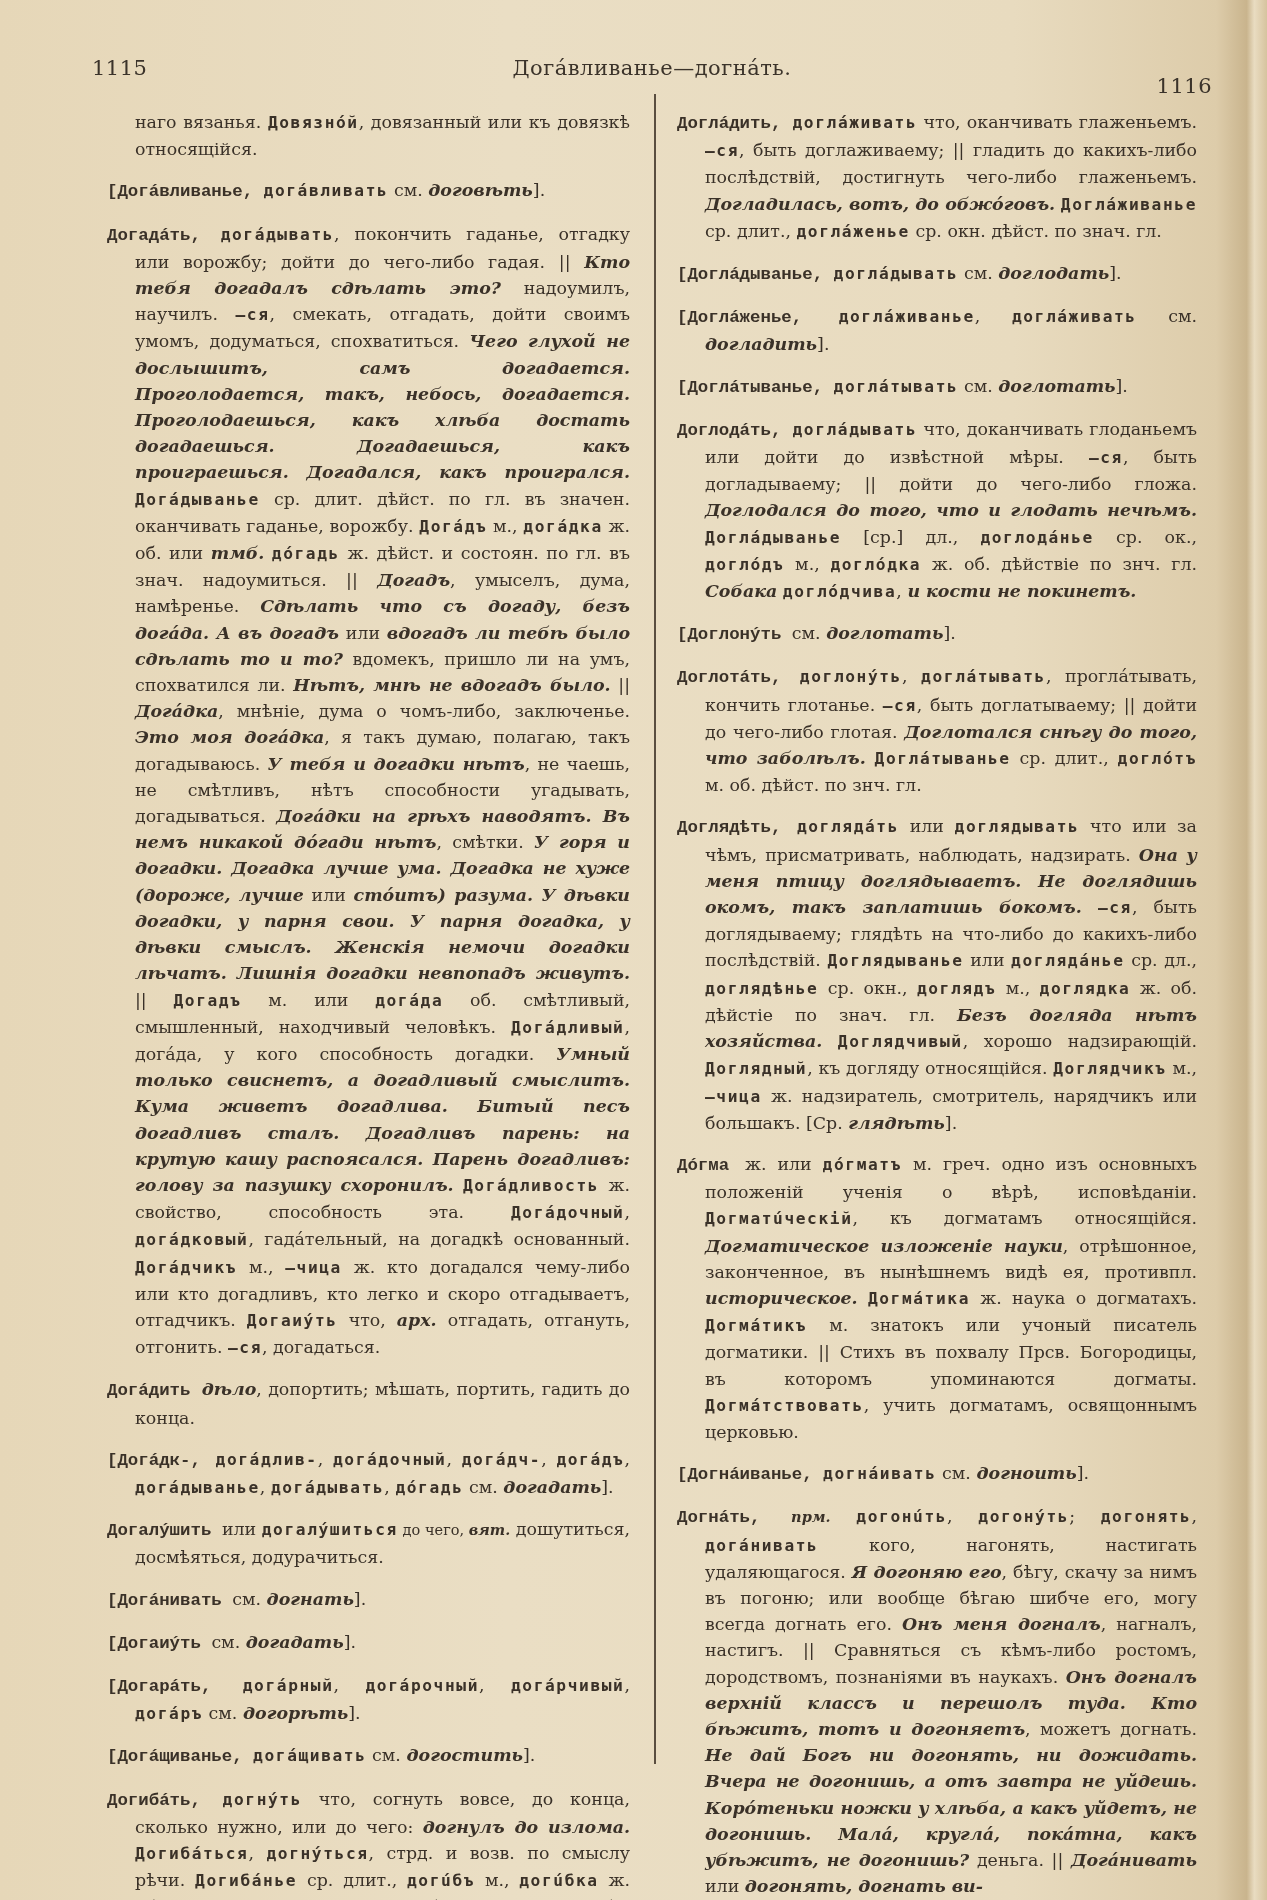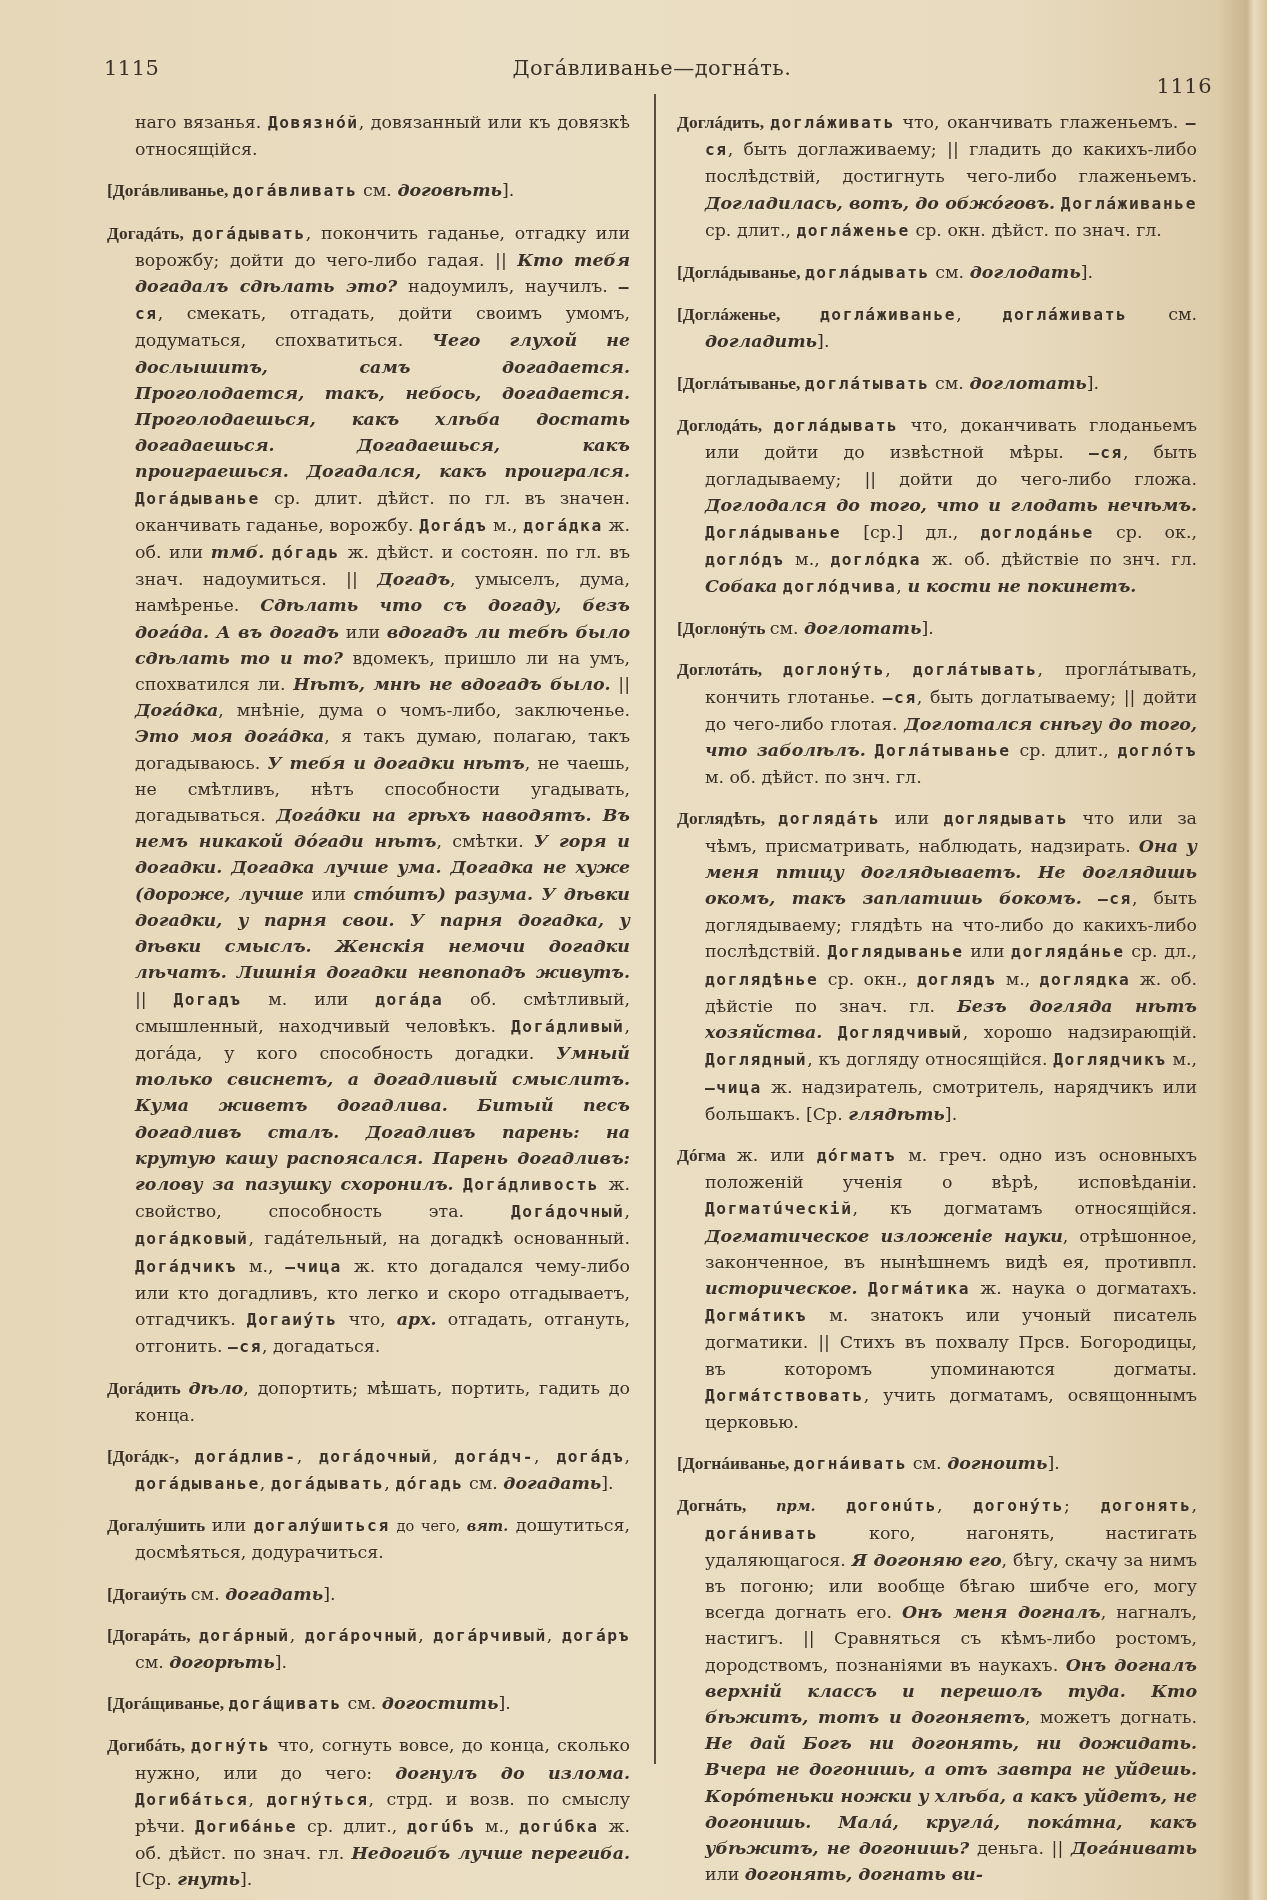--- a/index.html
+++ b/index.html
@@ -11,55 +11,56 @@
     position:relative;
   }
   .page{
     position:absolute;left:0;top:0;width:1267px;height:1900px;
     background:linear-gradient(90deg,#e6d7b8 0%,#eadec4 40%,#e8dbbf 80%,#ddccaa 96%,#c9b48d 98.4%,#e9dcc1 99%,#d6c39e 100%);
   }
   .header{
     position:absolute;top:56px;left:92px;width:1120px;height:30px;
     font-size:21px;letter-spacing:0.5px;color:#3b332a;
   }
-  .pnum-left{position:absolute;left:12px;top:0;}
+  .pnum-left{position:absolute;left:0;top:0;}
   .pnum-right{position:absolute;right:0;top:0;margin-top:18px;}
   .running-title{position:absolute;left:0;right:0;top:0;text-align:center;}
   .col{
     position:absolute;top:94px;
     font-size:17.4px;line-height:26.2px;
     text-align:justify;
   }
   .col-left{left:92px;width:553px;}
   .col-right{left:662px;width:550px;}
   .divider{position:absolute;left:654px;top:94px;width:1.5px;height:1670px;background:#5a4e40;}
   .entry{margin:15px;padding-left:28px;text-indent:-28px;}
   .entry.cont{padding-left:28px;text-indent:0;}
   .b{font-weight:bold;letter-spacing:1.6px;font-family:"DejaVu Sans Mono", monospace;font-size:16.2px;}
-  .hw{font-weight:bold;font-family:Liberation Serif, serif;letter-spacing:0;font-size:17.4px;}
+  .hw{font-weight:bold;font-family:Liberation Mono, monospace;letter-spacing:0;font-size:17.4px;}
   .i{font-style:italic;font-weight:bold;}
   .sm{font-size:14.5px;}
 </style>
 </head>
 <body>
 
 <div class="page">
   <div class="header">
     <span class="pnum-left">1115</span>
     <span class="running-title">Догáвливанье—догнáть.</span>
     <span class="pnum-right">1116</span>
   </div>
 
   <div class="col col-left" id="col-left">
       <p class="entry cont"><span>наго вязанья. </span><span class="b">Довязнóй</span><span>, довязанный или къ довязкѣ относящiйся.</span></p>
       <p class="entry"><span class="hw">[Догáвливанье, </span><span class="b">догáвливать</span><span> см. </span><span class="i">договѣть</span><span>].</span></p>
       <p class="entry"><span class="hw">Догадáть, </span><span class="b">догáдывать</span><span>, покончить гаданье, отгадку или ворожбу; дойти до чего-либо гадая. || </span><span class="i">Кто тебя догадалъ сдѣлать это?</span><span> надоумилъ, научилъ. </span><span class="b">—ся</span><span>, смекать, отгадать, дойти своимъ умомъ, додуматься, спохватиться. </span><span class="i">Чего глухой не дослышитъ, самъ догадается. Проголодается, такъ, небось, догадается. Проголодаешься, какъ хлѣба достать догадаешься. Догадаешься, какъ проиграешься. Догадался, какъ проигрался.</span><span> </span><span class="b">Догáдыванье</span><span> ср. длит. дѣйст. по гл. въ значен. оканчивать гаданье, ворожбу. </span><span class="b">Догáдъ</span><span> м., </span><span class="b">догáдка</span><span> ж. об. или </span><span class="i">тмб.</span><span> </span><span class="b">дóгадь</span><span> ж. дѣйст. и состоян. по гл. въ знач. надоумиться. || </span><span class="i">Догадъ</span><span>, умыселъ, дума, намѣренье. </span><span class="i">Сдѣлать что съ догаду, безъ догáда. А въ догадъ</span><span> или </span><span class="i">вдогадъ ли тебѣ было сдѣлать то и то?</span><span> вдомекъ, пришло ли на умъ, спохватился ли. </span><span class="i">Нѣтъ, мнѣ не вдогадъ было.</span><span> || </span><span class="i">Догáдка</span><span>, мнѣнiе, дума о чомъ-либо, заключенье. </span><span class="i">Это моя догáдка</span><span>, я такъ думаю, полагаю, такъ догадываюсь. </span><span class="i">У тебя и догадки нѣтъ</span><span>, не чаешь, не смѣтливъ, нѣтъ способности угадывать, догадываться. </span><span class="i">Догáдки на грѣхъ наводятъ. Въ немъ никакой дóгади нѣтъ</span><span>, смѣтки. </span><span class="i">У горя и догадки. Догадка лучше ума. Догадка не хуже (дороже, лучше</span><span> или </span><span class="i">стóитъ) разума. У дѣвки догадки, у парня свои. У парня догадка, у дѣвки смыслъ. Женскiя немочи догадки лѣчатъ. Лишнiя догадки невпопадъ живутъ.</span><span> || </span><span class="b">Догадъ</span><span> м. или </span><span class="b">догáда</span><span> об. смѣтливый, смышленный, находчивый человѣкъ. </span><span class="b">Догáдливый</span><span>, догáда, у кого способность догадки. </span><span class="i">Умный только свиснетъ, а догадливый смыслитъ. Кума живетъ догадлива. Битый песъ догадливъ сталъ. Догадливъ парень: на крутую кашу распоясался. Парень догадливъ: голову за пазушку схоронилъ.</span><span> </span><span class="b">Догáдливость</span><span> ж. свойство, способность эта. </span><span class="b">Догáдочный</span><span>, </span><span class="b">догáдковый</span><span>, гадáтельный, на догадкѣ основанный. </span><span class="b">Догáдчикъ</span><span> м., </span><span class="b">—чица</span><span> ж. кто догадался чему-либо или кто догадливъ, кто легко и скоро отгадываетъ, отгадчикъ. </span><span class="b">Догаиýть</span><span> что, </span><span class="i">арх.</span><span> отгадать, отгануть, отгонить. </span><span class="b">—ся</span><span>, догадаться.</span></p>
       <p class="entry"><span class="hw">Догáдить </span><span class="i">дѣло</span><span>, допортить; мѣшать, портить, гадить до конца.</span></p>
       <p class="entry"><span class="hw">[Догáдк-, </span><span class="b">догáдлив-</span><span>, </span><span class="b">догáдочный</span><span>, </span><span class="b">догáдч-</span><span>, </span><span class="b">догáдъ</span><span>, </span><span class="b">догáдыванье</span><span>, </span><span class="b">догáдывать</span><span>, </span><span class="b">дóгадь</span><span> см. </span><span class="i">догадать</span><span>].</span></p>
       <p class="entry"><span class="hw">Догалýшить </span><span>или </span><span class="b">догалýшиться</span><span class="sm"> до чего, </span><span class="i sm">вят.</span><span> дошутиться, досмѣяться, додурачиться.</span></p>
+      <p class="entry"><span class="hw">[Догáнивать </span><span>см. </span><span class="i">догнать</span><span>].</span></p>
       <p class="entry"><span class="hw">[Догаиýть </span><span>см. </span><span class="i">догадать</span><span>].</span></p>
       <p class="entry"><span class="hw">[Догарáть, </span><span class="b">догáрный</span><span>, </span><span class="b">догáрочный</span><span>, </span><span class="b">догáрчивый</span><span>, </span><span class="b">догáръ</span><span> см. </span><span class="i">догорѣть</span><span>].</span></p>
       <p class="entry"><span class="hw">[Догáщиванье, </span><span class="b">догáщивать</span><span> см. </span><span class="i">догостить</span><span>].</span></p>
       <p class="entry"><span class="hw">Догибáть, </span><span class="b">догнýть</span><span> что, согнуть вовсе, до конца, сколько нужно, или до чего: </span><span class="i">догнулъ до излома.</span><span> </span><span class="b">Догибáться</span><span>, </span><span class="b">догнýться</span><span>, стрд. и возв. по смыслу рѣчи. </span><span class="b">Догибáнье</span><span> ср. длит., </span><span class="b">догúбъ</span><span> м., </span><span class="b">догúбка</span><span> ж. об. дѣйст. по знач. гл. </span><span class="i">Недогибъ лучше перегиба.</span><span> [Ср. </span><span class="i">гнуть</span><span>].</span></p>
     </div>
   <div class="divider"></div>
   <div class="col col-right" id="col-right">
       <p class="entry"><span class="hw">Доглáдить, </span><span class="b">доглáживать</span><span> что, оканчивать глаженьемъ. </span><span class="b">—ся</span><span>, быть доглаживаему; || гладить до какихъ-либо послѣдствiй, достигнуть чего-либо глаженьемъ. </span><span class="i">Догладилась, вотъ, до обжóговъ.</span><span> </span><span class="b">Доглáживанье</span><span> ср. длит., </span><span class="b">доглáженье</span><span> ср. окн. дѣйст. по знач. гл.</span></p>
       <p class="entry"><span class="hw">[Доглáдыванье, </span><span class="b">доглáдывать</span><span> см. </span><span class="i">доглодать</span><span>].</span></p>
       <p class="entry"><span class="hw">[Доглáженье, </span><span class="b">доглáживанье</span><span>, </span><span class="b">доглáживать</span><span> см. </span><span class="i">догладить</span><span>].</span></p>

